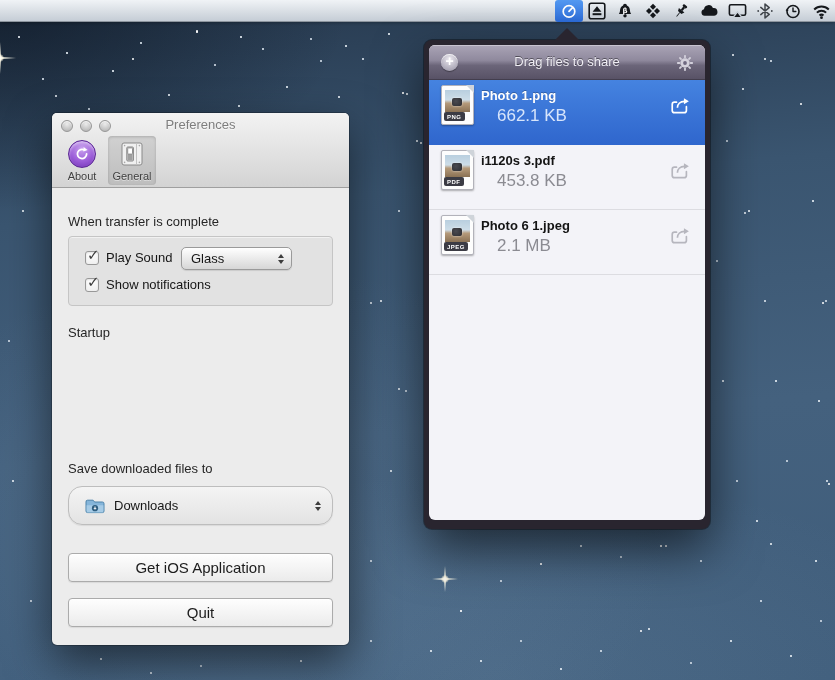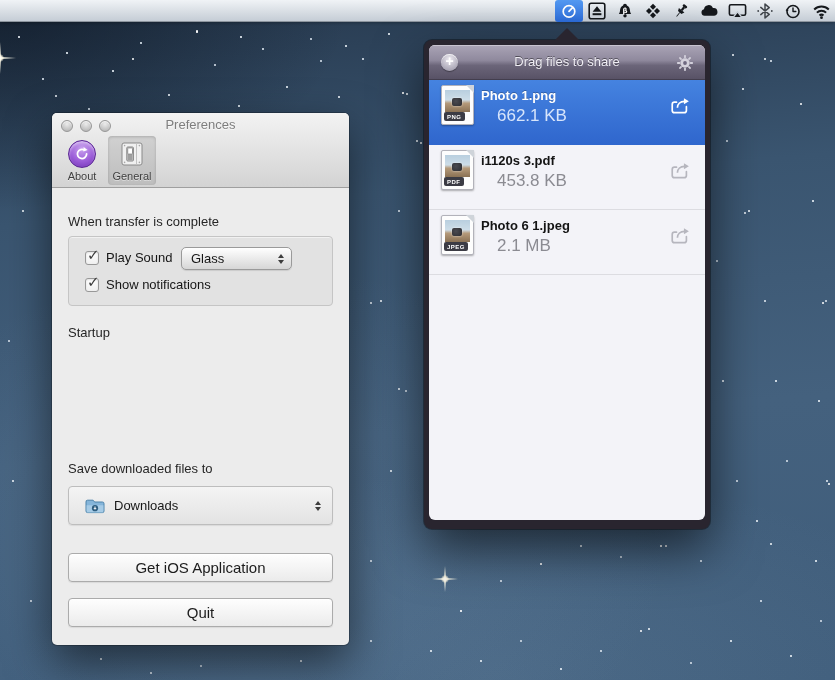--- a/index.html
+++ b/index.html
@@ -92,21 +92,21 @@
 
   .select { position:absolute; display:flex; align-items:center; width:111px; height:23px;
     background:linear-gradient(#ffffff,#d6d6d6); border:1px solid #9a9a9a; border-radius:5px;
     box-shadow:0 1px 1px rgba(0,0,0,.1); }
   .select-label { flex:1; padding-left:9px; color:#161616; }
   .stepper { width:17px; display:flex; flex-direction:column; align-items:center; gap:2px; padding-right:4px; }
   .tri-up { width:0; height:0; border-left:3.5px solid transparent; border-right:3.5px solid transparent; border-bottom:4.5px solid #3d3d3d; }
   .tri-down { width:0; height:0; border-left:3.5px solid transparent; border-right:3.5px solid transparent; border-top:4.5px solid #3d3d3d; }
 
   .folder-select { position:absolute; left:16px; width:265px; height:39px; display:flex; align-items:center;
-    background:linear-gradient(#f4f4f4,#e3e3e3); border:1px solid #bdbdbd; border-radius:4px;
+    background:linear-gradient(#f4f4f4,#e3e3e3); border:1px solid #bdbdbd; border-radius:14px;
     box-shadow:0 1px 1px rgba(0,0,0,.08); }
   .folder-select .ficon { margin-left:16px; display:flex; }
   .folder-select .flabel { margin-left:9px; color:#161616; flex:1; }
   .folder-select .stepper { padding-right:12px; }
 
   .big-button { position:absolute; left:16px; width:265px; height:29px;
     background:linear-gradient(#fefefe,#ebebeb); border:1px solid #ababab; border-radius:4px;
     box-shadow:0 1px 1px rgba(0,0,0,.08), inset 0 1px 0 rgba(255,255,255,.9);
     color:#1c1c1c; font-size:15px; text-align:center; line-height:27px; cursor:default; }
 

